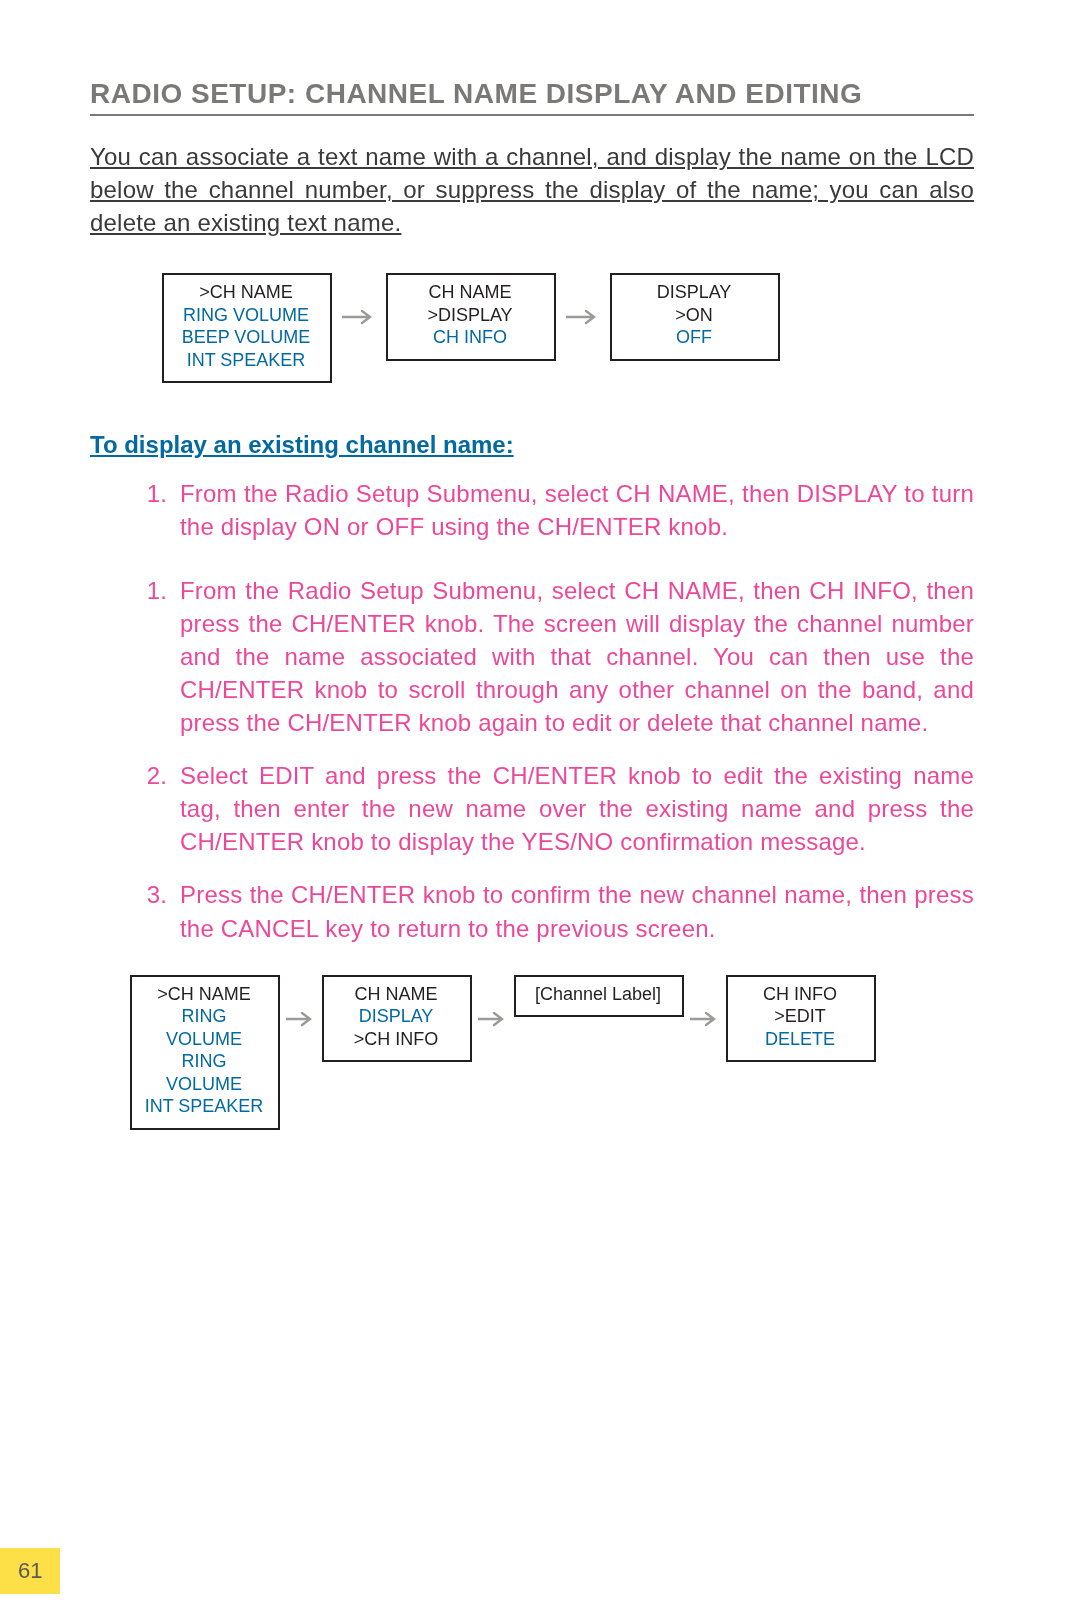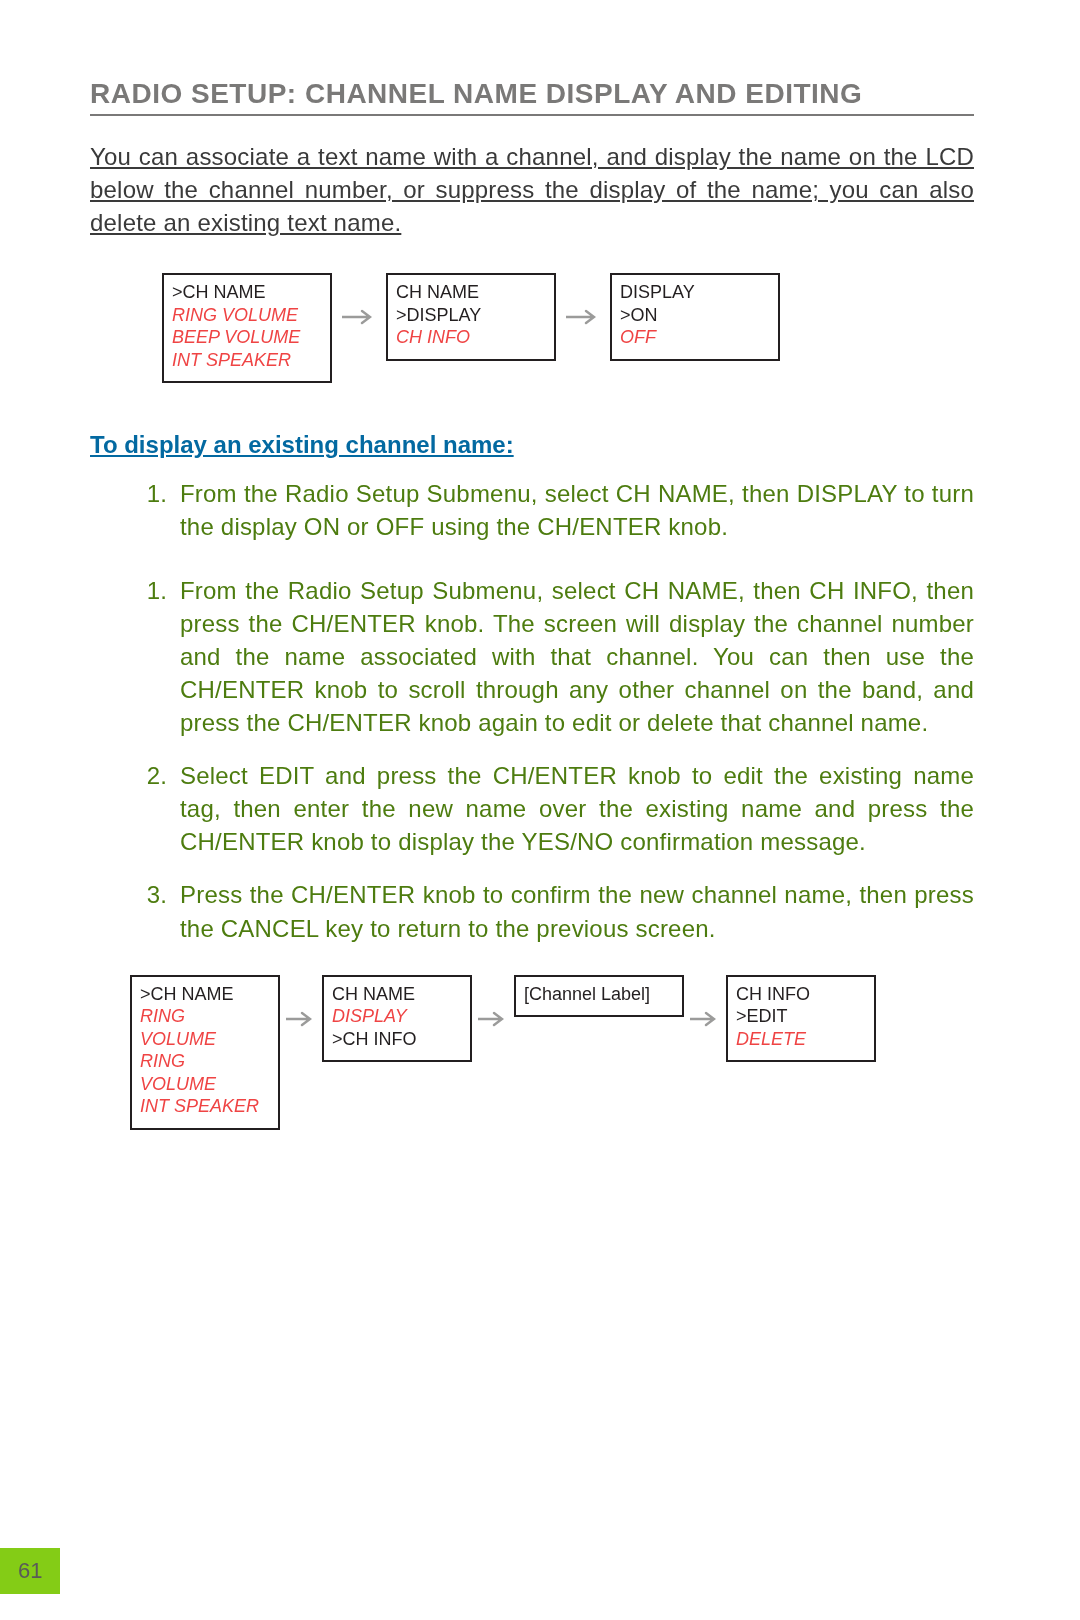--- a/index.html
+++ b/index.html
@@ -32,36 +32,37 @@
       font-weight: 300;
       letter-spacing: 0.2px;
       text-decoration: underline;
     }
     .flow {
       display: flex;
       align-items: flex-start;
       gap: 10px;
       margin-left: 72px;
       margin-bottom: 48px;
+      text-align: center;
     }
     .flow.flow2 {
       margin-left: 40px;
       gap: 6px;
     }
     .menu-box {
       border: 2px solid #231f20;
       padding: 6px 10px 10px 8px;
       min-width: 170px;
       font-family: Arial, Helvetica, sans-serif;
       font-size: 18px;
       line-height: 1.25;
     }
     .flow2 .menu-box { min-width: 150px; }
     .menu-box .active { color: #231f20; }
-    .menu-box .dim { color: #ef4444; font-style: italic; }
+    .menu-box .dim { color: #0369a1; }
     .arrow {
       margin-top: 36px;
       flex: 0 0 auto;
     }
     .arrow svg { display: block; }
     .subhead {
       font-size: 24px;
       font-weight: 600;
       text-decoration: underline;
       color: #0369a1;
@@ -69,32 +70,32 @@
       margin-top: 6px;
     }
     ol.steps {
       list-style: decimal;
       padding-left: 84px;
       margin-bottom: 30px;
     }
     ol.steps li {
       font-size: 24px;
       line-height: 1.38;
-      color: #4d7c0f;
+      color: #ec4899;
       font-weight: 300;
       text-align: justify;
       padding-left: 6px;
       margin-bottom: 20px;
       letter-spacing: 0.2px;
     }
     .pagenum {
       position: absolute;
       left: 0;
       bottom: 26px;
-      background: #84cc16;
+      background: #fde047;
       padding: 10px 18px 10px 18px;
       font-size: 22px;
       color: #5a5a59;
     }
   </style>
 </head>
 <body>
 
 <div class="page">
   <h1 class="title">RADIO SETUP: CHANNEL NAME DISPLAY AND EDITING</h1>

